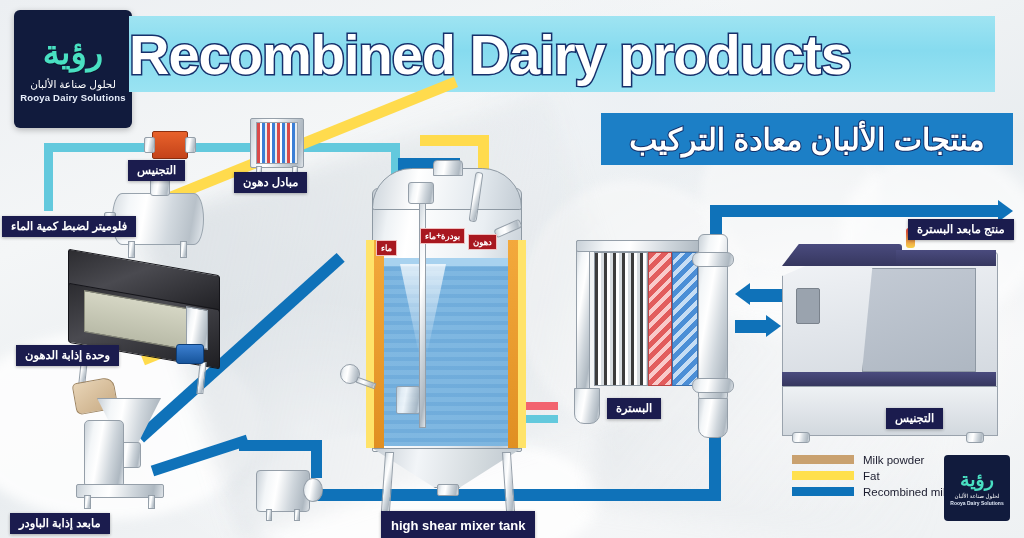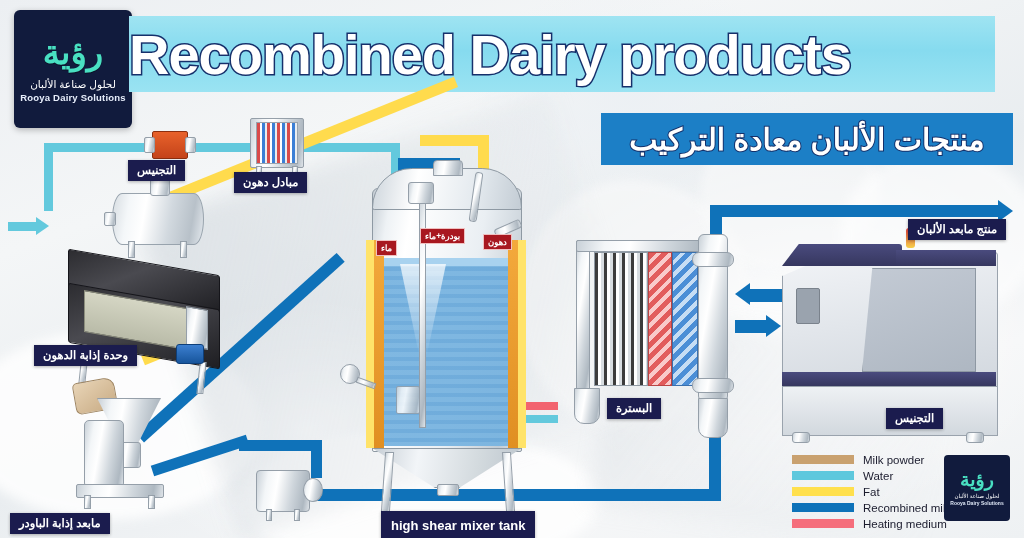--- a/index.html
+++ b/index.html
@@ -252,21 +252,21 @@
   <div class="machine metal" style="left:340px;top:364px;width:18px;height:18px;border-radius:50%;"></div>
   <div class="machine metal" style="left:356px;top:380px;width:18px;height:4px;transform:rotate(20deg);"></div>
 
   <div class="machine metal" style="left:396px;top:386px;width:22px;height:26px;border-radius:2px;opacity:.85;"></div>
 
   <div class="machine metal" style="left:494px;top:224px;width:26px;height:7px;border-radius:3px;transform:rotate(-24deg);"></div>
   <div class="machine metal" style="left:472px;top:172px;width:6px;height:48px;border-radius:3px;transform:rotate(8deg);"></div>
 
   <div class="chip-red" style="left:376px;top:240px;">ماء</div>
   <div class="chip-red" style="left:420px;top:228px;">بودرة+ماء</div>
-  <div class="chip-red" style="left:483px;top:234px;">دهون</div>
+  <div class="chip-red" style="left:468px;top:234px;">دهون</div>
 
   <div class="machine metal" style="left:576px;top:240px;width:12px;height:150px;border-radius:2px;"></div>
   <div class="machine metal" style="left:576px;top:240px;width:140px;height:10px;border-radius:2px;"></div>
   <div class="machine" style="left:594px;top:252px;width:52px;height:132px;
               background:repeating-linear-gradient(90deg,#3c3c3c 0 3px,#ffffff 3px 6px,#d8dde1 6px 9px);
               border:1px solid #909aa4;"></div>
   <div class="machine" style="left:648px;top:252px;width:22px;height:132px;
               background:repeating-linear-gradient(135deg,#e25c5c 0 5px,#f9caca 5px 9px);
               border:1px solid #b84545;"></div>
   <div class="machine" style="left:672px;top:252px;width:24px;height:132px;
@@ -287,50 +287,43 @@
   <div class="machine" style="left:896px;top:250px;width:100px;height:16px;background:linear-gradient(180deg,#4a4b7e,#36375f);"></div>
   <div class="machine" style="left:862px;top:268px;width:112px;height:102px;background:linear-gradient(160deg,#c3cad4,#aeb7c2);
               border:1px solid #8e98a3;clip-path:polygon(9% 0,100% 0,100% 100%,0 100%);"></div>
   <div class="machine" style="left:782px;top:372px;width:214px;height:14px;background:linear-gradient(180deg,#4a4b7e,#36375f);"></div>
   <div class="machine" style="left:782px;top:386px;width:214px;height:48px;background:linear-gradient(180deg,#eef1f4,#d2d8de);border:1px solid #9aa3ad;"></div>
   <div class="machine metal" style="left:792px;top:432px;width:16px;height:9px;border-radius:3px;"></div>
   <div class="machine metal" style="left:966px;top:432px;width:16px;height:9px;border-radius:3px;"></div>
   <div class="machine" style="left:906px;top:228px;width:9px;height:20px;background:linear-gradient(180deg,#e03c3c,#f6d14a);border-radius:3px;"></div>
   <div class="machine" style="left:796px;top:288px;width:22px;height:34px;background:#9aa3ae;border:1px solid #7a828c;border-radius:2px;"></div>
 
+  <div class="chip" style="left:2px;top:216px;">فلوميتر  لضبط كمية الماء</div>
   <div class="chip" style="left:128px;top:160px;">التجنيس</div>
   <div class="chip" style="left:234px;top:172px;">مبادل دهون</div>
-  <div class="chip" style="left:16px;top:345px;margin-left:18px;">وحدة إذابة الدهون</div>
+  <div class="chip" style="left:16px;top:345px;">وحدة إذابة الدهون</div>
   <div class="chip" style="left:10px;top:513px;">مابعد إذابة الباودر</div>
   <div class="chip chip-en" style="left:381px;top:511px;">high shear mixer tank</div>
   <div class="chip" style="left:607px;top:398px;">البسترة</div>
   <div class="chip" style="left:886px;top:408px;">التجنيس</div>
-  <div class="chip" style="left:908px;top:219px;">منتج مابعد الألبان</div>
+  <div class="chip" style="left:908px;top:219px;">منتج مابعد البسترة</div>
 
   <div id="legend">
     <div class="legend-row">
       <div class="legend-swatch" style="background:#c9a16f;"></div>
       <div class="legend-label">Milk powder</div>
-    </div>
-    <div class="legend-row">
-      <div class="legend-swatch" style="background:#5ec8dd;"></div>
-      <div class="legend-label">Water</div>
     </div>
     <div class="legend-row">
       <div class="legend-swatch" style="background:#ffe04d;"></div>
       <div class="legend-label">Fat</div>
     </div>
     <div class="legend-row">
       <div class="legend-swatch" style="background:#0d72b9;"></div>
       <div class="legend-label">Recombined milk</div>
     </div>
-    <div class="legend-row">
-      <div class="legend-swatch" style="background:#f56e7c;"></div>
-      <div class="legend-label">Heating medium</div>
-    </div>
   </div>
 
   <div id="legend-logo">
     <div class="ar-logo">رؤية</div>
     <div class="ar-tag">لحلول صناعة الألبان</div>
     <div class="en-tag">Rooya Dairy Solutions</div>
   </div>
 
 </div>
 

